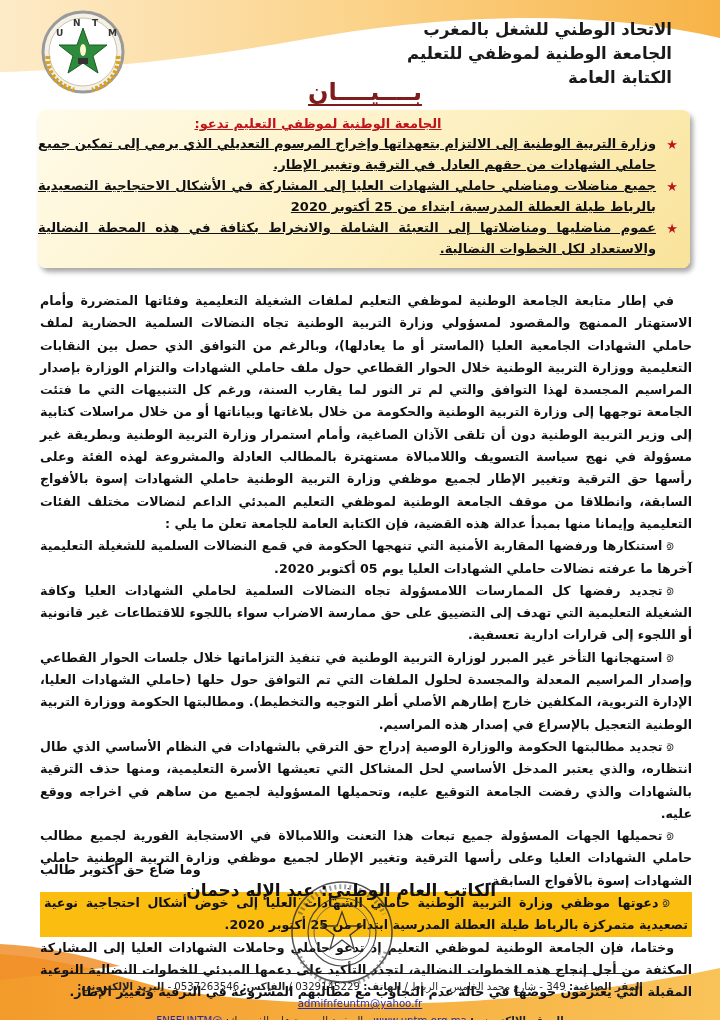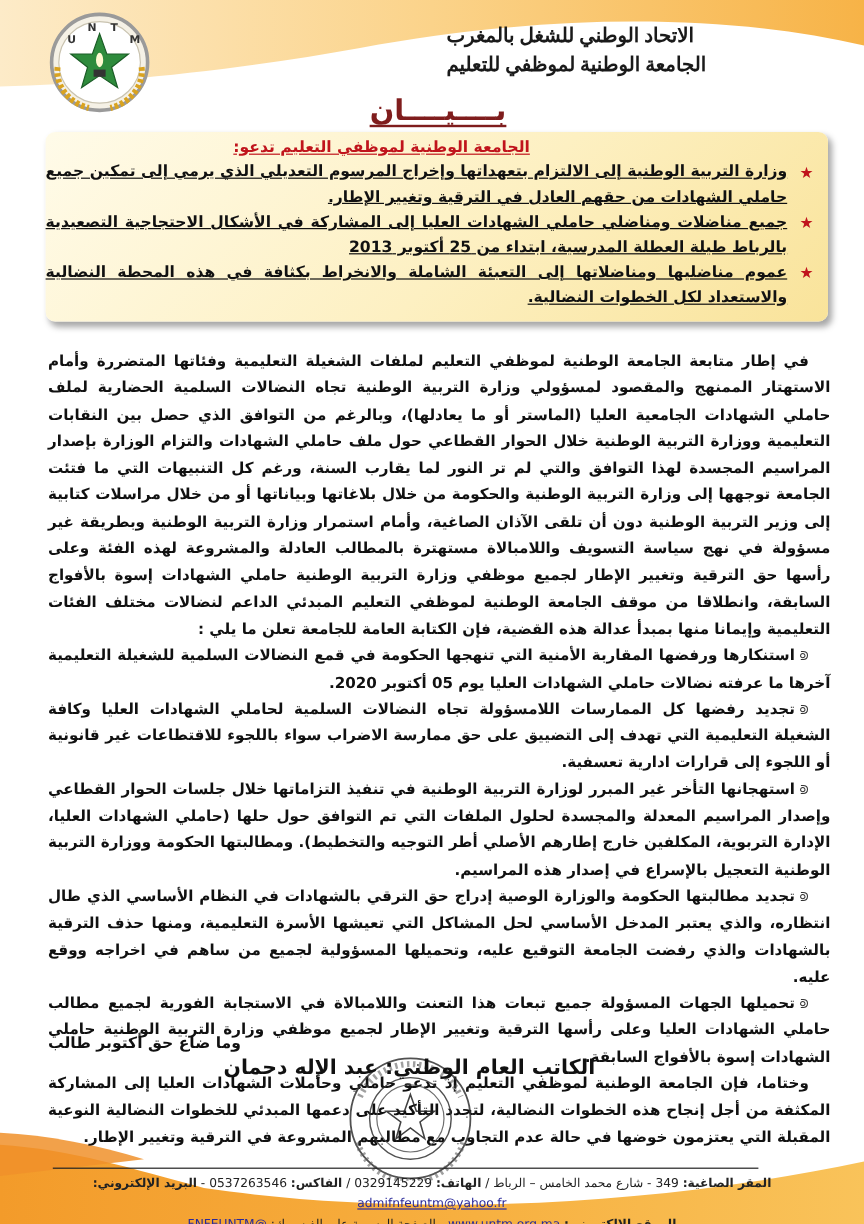--- a/index.html
+++ b/index.html
@@ -16,22 +16,22 @@
   .bg-bottom {
     position: absolute; left: 0; bottom: 0; width: 720px; height: 80px; z-index: 0;
   }
   .page { position: relative; z-index: 1; }
 
   .logo {
     position: absolute; left: 18px; top: 6px; width: 130px; height: 96px;
   }
   .org-header {
     position: absolute; right: 48px; top: 18px; width: 300px;
-    direction: rtl; text-align: left;
-    font-weight: bold; font-size: 16.5px; line-height: 24px; color: #1a1a1a; font-family: Liberation Serif, serif;
+    direction: rtl; text-align: right;
+    font-weight: bold; font-size: 16.5px; line-height: 24px; color: #1a1a1a;
   }
   .org-header div { white-space: nowrap; }
 
   .doc-title {
     position: absolute; left: 300px; top: 78px; width: 130px; text-align: center;
     direction: rtl; color: #7f1d1d; font-weight: bold; font-size: 24px;
     text-decoration: underline; text-decoration-thickness: 2px; text-underline-offset: 4px;
     letter-spacing: 2px;
   }
 
@@ -135,33 +135,34 @@
       <ellipse cx="65" cy="44" rx="3" ry="6" fill="#fff8d0"></ellipse>
       <rect x="60" y="52" width="10" height="6" fill="#333"></rect>
       <path d="M30,50 C28,66 40,80 56,84" stroke="#d9a320" stroke-width="5" fill="none" stroke-dasharray="3,2"></path>
       <path d="M100,50 C102,66 90,80 74,84" stroke="#d9a320" stroke-width="5" fill="none" stroke-dasharray="3,2"></path>
     </svg>
   </div>
 
   <div class="org-header">
     <div>الاتحاد الوطني للشغل بالمغرب</div>
     <div>الجامعة الوطنية لموظفي للتعليم</div>
+    <div>الكتابة العامة</div>
   </div>
 
   <div class="doc-title">بــــيــــان</div>
 
   <div class="call-box">
     <div class="call-heading">الجامعة الوطنية لموظفي التعليم تدعو:</div>
     <div class="call-item">
       <span class="call-star">★</span>
       <span>وزارة التربية الوطنية إلى الالتزام بتعهداتها وإخراج المرسوم التعديلي الذي يرمي إلى تمكين جميع حاملي الشهادات من حقهم العادل في الترقية وتغيير الإطار.</span>
     </div>
     <div class="call-item">
       <span class="call-star">★</span>
-      <span>جميع مناضلات ومناضلي حاملي الشهادات العليا إلى المشاركة في الأشكال الاحتجاجية التصعيدية بالرباط طيلة العطلة المدرسية، ابتداء من 25 أكتوبر 2013</span>
+      <span>جميع مناضلات ومناضلي حاملي الشهادات العليا إلى المشاركة في الأشكال الاحتجاجية التصعيدية بالرباط طيلة العطلة المدرسية، ابتداء من 25 أكتوبر 2020</span>
     </div>
     <div class="call-item">
       <span class="call-star">★</span>
       <span>عموم مناضليها ومناضلاتها إلى التعبئة الشاملة والانخراط بكثافة في هذه المحطة النضالية والاستعداد لكل الخطوات النضالية.</span>
     </div>
   </div>
 
   <div class="body-text">
     <p class="para-indent">في إطار متابعة الجامعة الوطنية لموظفي التعليم لملفات الشغيلة التعليمية وفئاتها المتضررة وأمام الاستهتار الممنهج والمقصود لمسؤولي وزارة التربية الوطنية تجاه النضالات السلمية الحضارية لملف حاملي الشهادات الجامعية العليا (الماستر أو ما يعادلها)، وبالرغم من التوافق الذي حصل بين النقابات التعليمية ووزارة التربية الوطنية خلال الحوار القطاعي حول ملف حاملي الشهادات والتزام الوزارة بإصدار المراسيم المجسدة لهذا التوافق والتي لم تر النور لما يقارب السنة، ورغم كل التنبيهات التي ما فتئت الجامعة توجهها إلى وزارة التربية الوطنية والحكومة من خلال بلاغاتها وبياناتها أو من خلال مراسلات كتابية إلى وزير التربية الوطنية دون أن تلقى الآذان الصاغية، وأمام استمرار وزارة التربية الوطنية وبطريقة غير مسؤولة في نهج سياسة التسويف واللامبالاة مستهترة بالمطالب العادلة والمشروعة لهذه الفئة وعلى رأسها حق الترقية وتغيير الإطار لجميع موظفي وزارة التربية الوطنية حاملي الشهادات إسوة بالأفواج السابقة، وانطلاقا من موقف الجامعة الوطنية لموظفي التعليم المبدئي الداعم لنضالات مختلف الفئات التعليمية وإيمانا منها بمبدأ عدالة هذه القضية، فإن الكتابة العامة للجامعة تعلن ما يلي :</p>
 
@@ -172,20 +173,23 @@
       <span class="bullet-glyph">⟃</span><span>تجديد رفضها كل الممارسات اللامسؤولة تجاه النضالات السلمية لحاملي الشهادات العليا وكافة الشغيلة التعليمية التي تهدف إلى التضييق على حق ممارسة الاضراب سواء باللجوء للاقتطاعات غير قانونية أو اللجوء إلى قرارات ادارية تعسفية.</span>
     </p>
     <p class="bullet">
       <span class="bullet-glyph">⟃</span><span>استهجانها التأخر غير المبرر لوزارة التربية الوطنية في تنفيذ التزاماتها خلال جلسات الحوار القطاعي وإصدار المراسيم المعدلة والمجسدة لحلول الملفات التي تم التوافق حول حلها (حاملي الشهادات العليا، الإدارة التربوية، المكلفين خارج إطارهم الأصلي أطر التوجيه والتخطيط). ومطالبتها الحكومة ووزارة التربية الوطنية التعجيل بالإسراع في إصدار هذه المراسيم.</span>
     </p>
     <p class="bullet">
       <span class="bullet-glyph">⟃</span><span>تجديد مطالبتها الحكومة والوزارة الوصية إدراج حق الترقي بالشهادات في النظام الأساسي الذي طال انتظاره، والذي يعتبر المدخل الأساسي لحل المشاكل التي تعيشها الأسرة التعليمية، ومنها حذف الترقية بالشهادات والذي رفضت الجامعة التوقيع عليه، وتحميلها المسؤولية لجميع من ساهم في اخراجه ووقع عليه.</span>
     </p>
     <p class="bullet">
       <span class="bullet-glyph">⟃</span><span>تحميلها الجهات المسؤولة جميع تبعات هذا التعنت واللامبالاة في الاستجابة الفورية لجميع مطالب حاملي الشهادات العليا وعلى رأسها الترقية وتغيير الإطار لجميع موظفي وزارة التربية الوطنية حاملي الشهادات إسوة بالأفواج السابقة.</span>
+    </p>
+    <p class="bullet highlight">
+      <span class="bullet-glyph">⟃</span><span>دعوتها موظفي وزارة التربية الوطنية حاملي الشهادات العليا إلى خوض أشكال احتجاجية نوعية تصعيدية متمركزة بالرباط طيلة العطلة المدرسية ابتداء من 25 أكتوبر 2020.</span>
     </p>
 
     <p class="para-indent">وختاما، فإن الجامعة الوطنية لموظفي التعليم إذ تدعو حاملي وحاملات الشهادات العليا إلى المشاركة المكثفة من أجل إنجاح هذه الخطوات النضالية، لتجدد التأكيد على دعمها المبدئي للخطوات النضالية النوعية المقبلة التي يعتزمون خوضها في حالة عدم التجاوب مع مطالبهم المشروعة في الترقية وتغيير الإطار.</p>
   </div>
 
   <div class="closing">وما ضاع حق أكتوبر طالب</div>
 
   <div class="stamp">
     <svg width="150" height="112" viewBox="0 0 150 112">
       <circle cx="72" cy="60" r="50" fill="none" stroke="#333" stroke-width="1.5"></circle>

